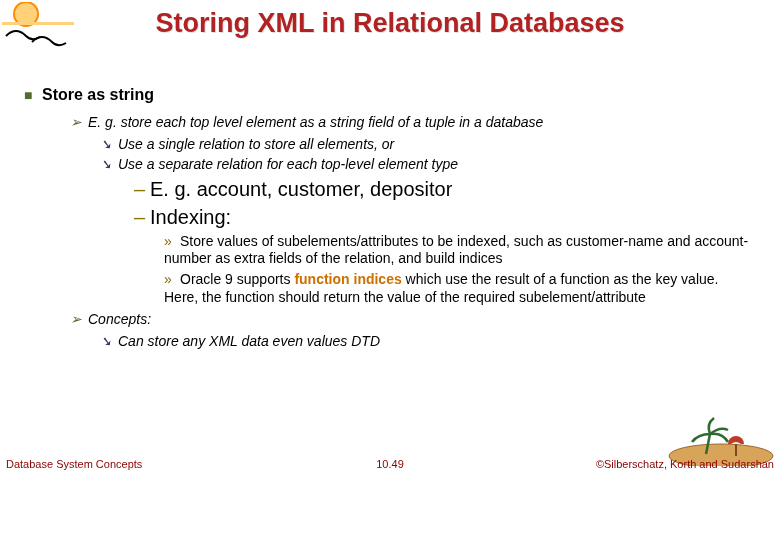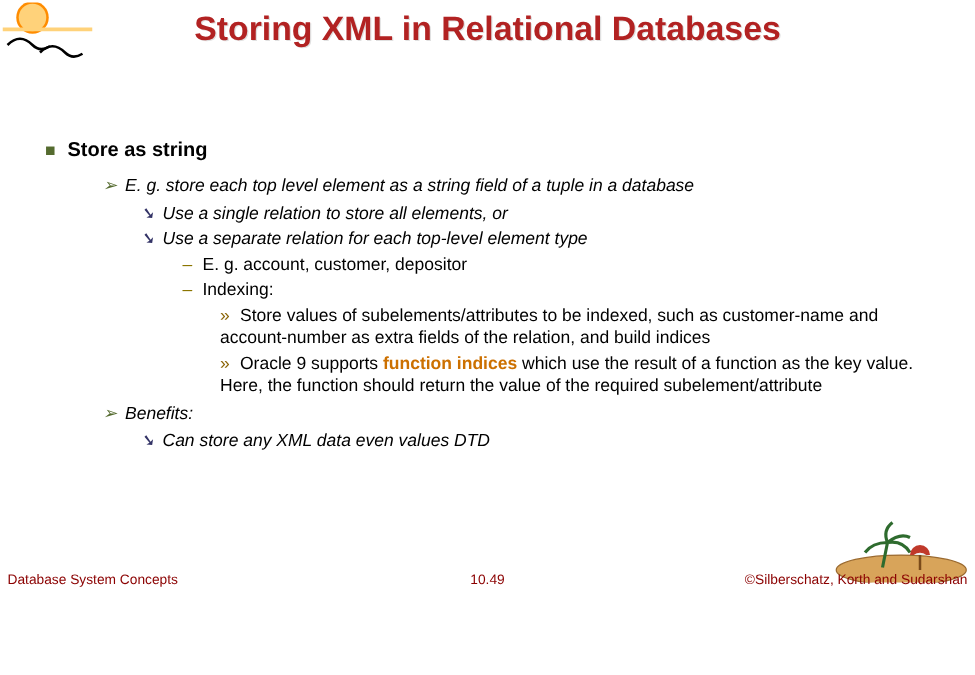--- a/index.html
+++ b/index.html
@@ -34,36 +34,35 @@
     width: 780px;
     text-align: center;
     font-size: 27px;
     font-weight: bold;
     color: #b22222;
     text-shadow: 1px 1px 0 rgba(0,0,0,0.12);
   }
   .content {
     position: absolute;
     top: 86px;
-    left: 36px;
+    left: 24px;
     right: 24px;
-    margin-top: 26px;
   }
   .lvl0 {
     font-weight: bold;
     font-size: 16px;
     color: #000;
     margin-bottom: 10px;
   }
   .lvl0 .marker { color:#556b2f; font-size:14px; display:inline-block; width:18px;}
   .lvl1 { padding-left: 46px; font-size: 14px; margin: 4px 0; line-height: 1.25; font-style: italic; }
   .lvl1 .marker { color:#556b2f; display:inline-block; width:18px;}
   .lvl2 { padding-left: 76px; font-size: 14px; margin: 3px 0; line-height: 1.25; font-style: italic; }
   .lvl2 .marker { color:#333366; display:inline-block; width:18px;}
-  .lvl3 { padding-left: 110px; font-size: 14px; margin: 3px 0; line-height: 1.25; }
+  .lvl3 { padding-left: 110px; font-size: 20px; margin: 3px 0; line-height: 1.25; }
   .lvl3 .marker { color:#8b7500; display:inline-block; width:16px;}
   .lvl4 { padding-left: 140px; font-size: 14px; margin: 3px 0; line-height: 1.28; }
   .lvl4 .marker { color:#8b6508; display:inline-block; width:16px;}
   .function-indices { color:#cc7000; font-weight:bold; }
   .footer {
     position: absolute;
     bottom: 6px;
     left: 0;
     width: 780px;
     font-size: 11px;
@@ -122,21 +121,21 @@
 
     <div class="lvl4">
       <span class="marker">»</span><span>Store values of subelements/attributes to be indexed, such as customer-name and account-number as extra fields of the relation, and build indices</span>
     </div>
 
     <div class="lvl4">
       <span class="marker">»</span><span>Oracle 9 supports </span><span class="function-indices">function indices</span><span> which use the result of a function as the key value.  Here, the function should return the value of the required subelement/attribute</span>
     </div>
 
     <div class="lvl1">
-      <span class="marker">➢</span><span>Benefits:</span>
+      <span class="marker">➢</span><span>Concepts:</span>
     </div>
 
     <div class="lvl2">
       <span class="marker">➘</span><span>Can store any XML data even values DTD</span>
     </div>
 
 
 
   </div>
 

